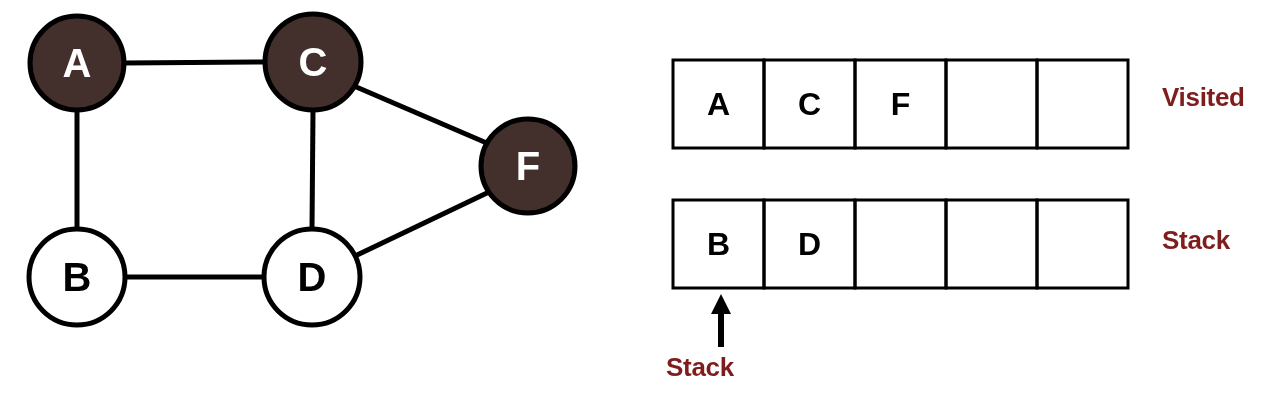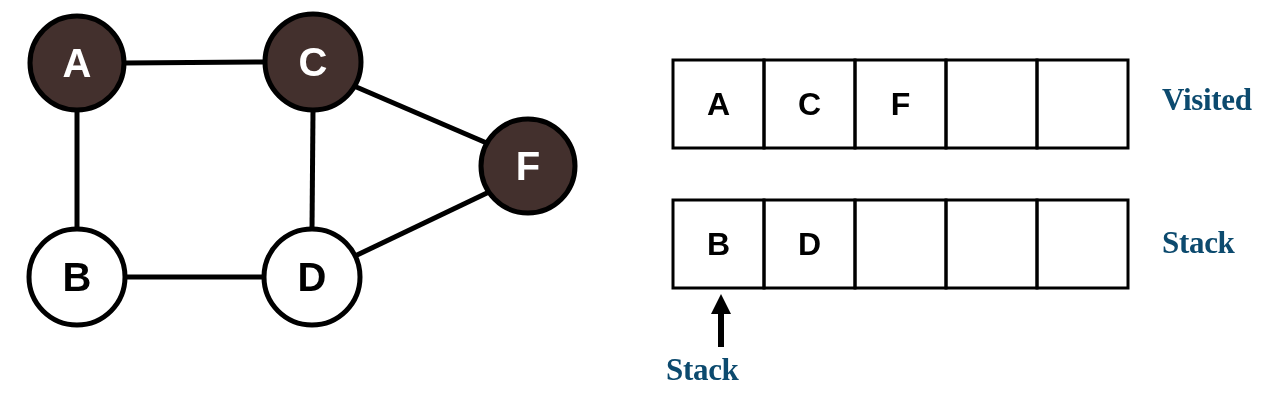--- a/index.html
+++ b/index.html
@@ -15,24 +15,24 @@
     font-family: "Liberation Sans", sans-serif;
   }
   #canvas {
     position: absolute;
     left: 0; top: 0;
     width: 1280px;
     height: 406px;
   }
   .panel-label {
     position: absolute;
-    font-family: Liberation Serif, serif;
+    font-family: Liberation Sans, sans-serif;
     font-weight: bold;
-    font-size: 31px;
-    color: #0c4a6e;
+    font-size: 26px;
+    color: #7f1d1d;
     letter-spacing: -0.3px;
     white-space: nowrap;
   }
   #visited-label { left: 1162px; top: 82px; }
   #stack-label   { left: 1162px; top: 225px; }
   #bottom-label  { left: 666px;  top: 352px; }
 
   .cell-text {
     position: absolute;
     font-family: "Liberation Sans", sans-serif;

